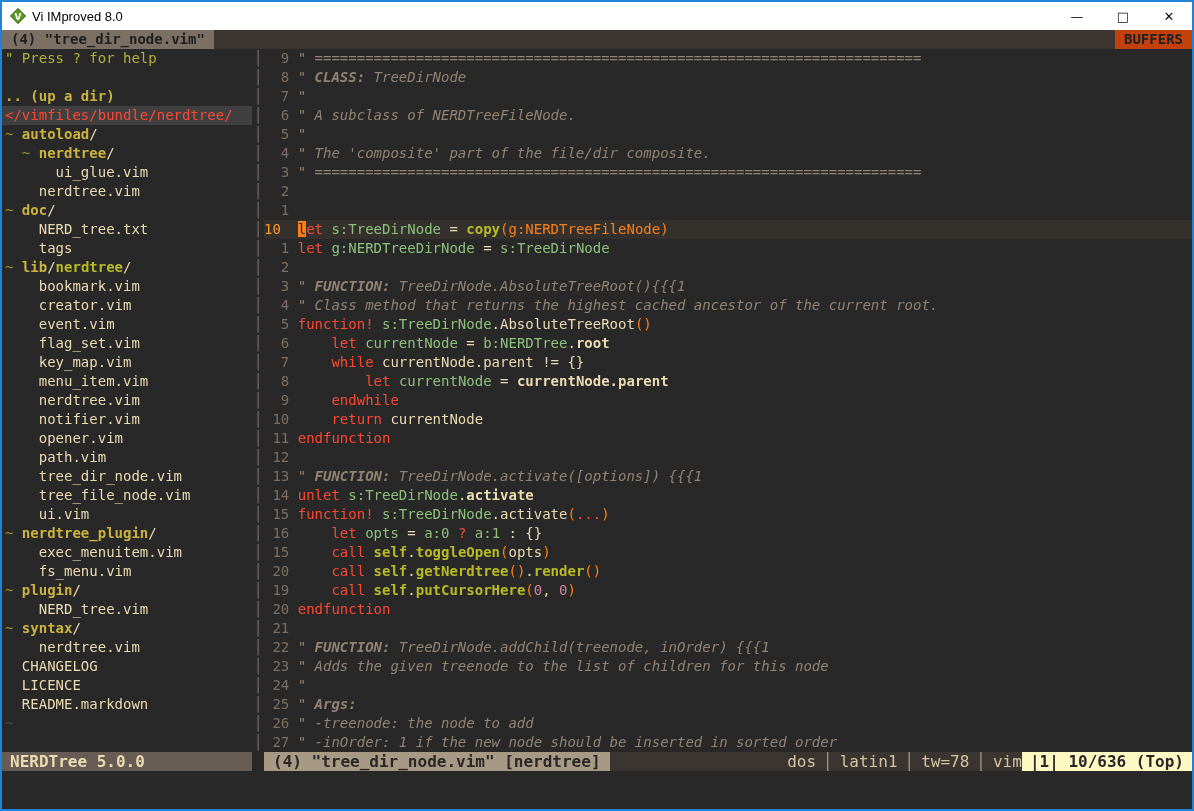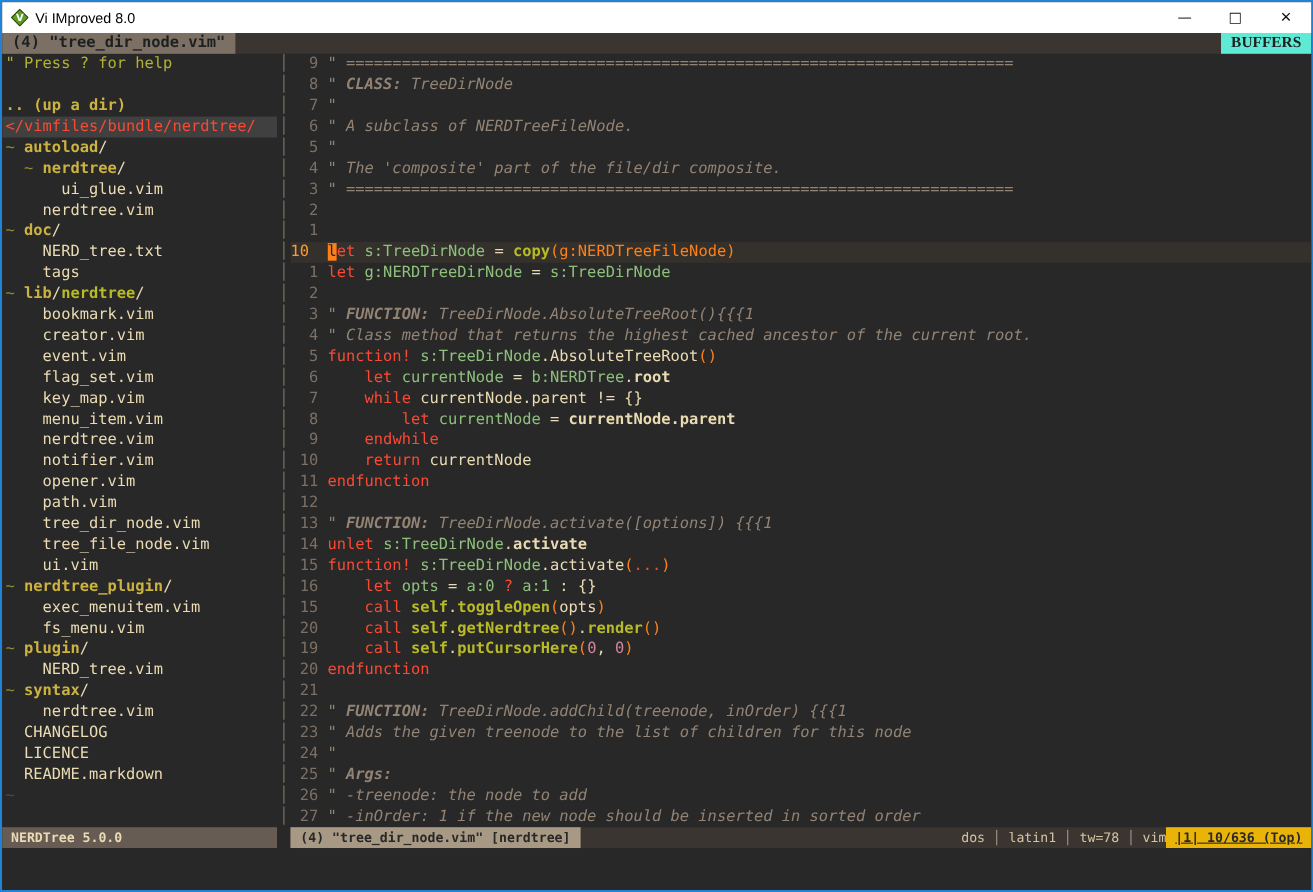--- a/index.html
+++ b/index.html
@@ -6,21 +6,21 @@
   body{width:1194px;height:811px;background:#1e1e1e;font-family:"DejaVu Sans Mono",monospace;overflow:hidden;}
   .window{position:absolute;inset:0;border:2px solid #2183d5;display:flex;flex-direction:column;background:#282828;box-sizing:border-box;}
   
   .titlebar{height:28px;background:#ffffff;display:flex;align-items:center;font-family:"Liberation Sans",sans-serif;font-size:13px;color:#000;flex:none;}
   .titlebar .app-icon{margin:0 6px 0 8px;display:flex;align-items:center;}
   .titlebar .title{flex:1;}
   .win-btn{width:46px;height:28px;display:flex;align-items:center;justify-content:center;font-size:13px;color:#111;font-family:"DejaVu Sans",sans-serif;}
   
   .tabline{height:19px;background:#3a3531;display:flex;font-size:14px;line-height:19px;flex:none;white-space:pre;}
   .tab{background:#7c6f64;color:#1d2021;font-weight:bold;padding:0 9px;}
-  .buffers{margin-left:auto;background:#5eead4;color:#1d2021;font-weight:bold;padding:0 9px;font-family:Liberation Serif, serif;}
+  .buffers{margin-left:auto;background:#c2410c;color:#1d2021;font-weight:bold;padding:0 9px;}
   
   .main{flex:none;height:703px;display:flex;font-size:14px;line-height:19px;background:#282828;}
   .sb{width:250px;flex:none;overflow:hidden;}
   .sep{width:12px;flex:none;color:#7c6f64;text-align:center;overflow:hidden;}
   .codewrap{flex:1;overflow:hidden;}
   .line{height:19px;white-space:pre;}
   .sb .line{padding-left:3px;box-sizing:border-box;}
   .sb .line.hl{background:#404040;}
   .code-line.cursorline{background:#34302c;}
   .num{display:inline-block;width:3ch;text-align:right;padding-right:1ch;color:#7c6f64;}
@@ -38,27 +38,27 @@
   .tk-cursor{background:#fe8019;color:#282828;}
   .tk-help{color:#b3b135;}
   .tk-up{color:#ccb340;font-weight:bold;}
   .tk-root{color:#fb4934;}
   .tk-tilde{color:#948c2f;}
   .tk-dir{color:#ccb340;font-weight:bold;text-align:center;}
   .tk-dirg{color:#b8bb26;font-weight:bold;}
   .tk-file{color:#ebdbb2;}
   .tk-filler{color:#504945;}
   
-  .status{height:19px;display:flex;font-size:12px;line-height:19px;flex:none;white-space:pre;background:#282828;}
+  .status{height:19px;display:flex;font-size:16px;line-height:19px;flex:none;white-space:pre;background:#282828;}
   .st-left{width:250px;flex:none;background:#665c54;color:#ebdbb2;font-weight:bold;padding-left:8px;box-sizing:border-box;}
   .st-gap{width:12px;flex:none;background:#282828;}
   .st-center{background:#a89984;color:#282828;font-weight:bold;padding:0 9px;}
   .st-dark{flex:1;background:#3a3531;color:#d5c4a1;text-align:right;}
   .st-dark .st-sep{color:#a89984;padding:0 7px;}
-  .st-pos{background:#eab308;color:#282828;font-weight:bold;padding:0 8px;text-decoration:underline;}
+  .st-pos{background:#fef9c3;color:#282828;font-weight:bold;padding:0 8px;}
   .cmdline{flex:1;background:#282828;}
 </style>
 </head>
 <body>
 
 <div class="window">
 
   <div class="titlebar">
     <span class="app-icon">
       <svg width="16" height="16" viewBox="0 0 16 16">

